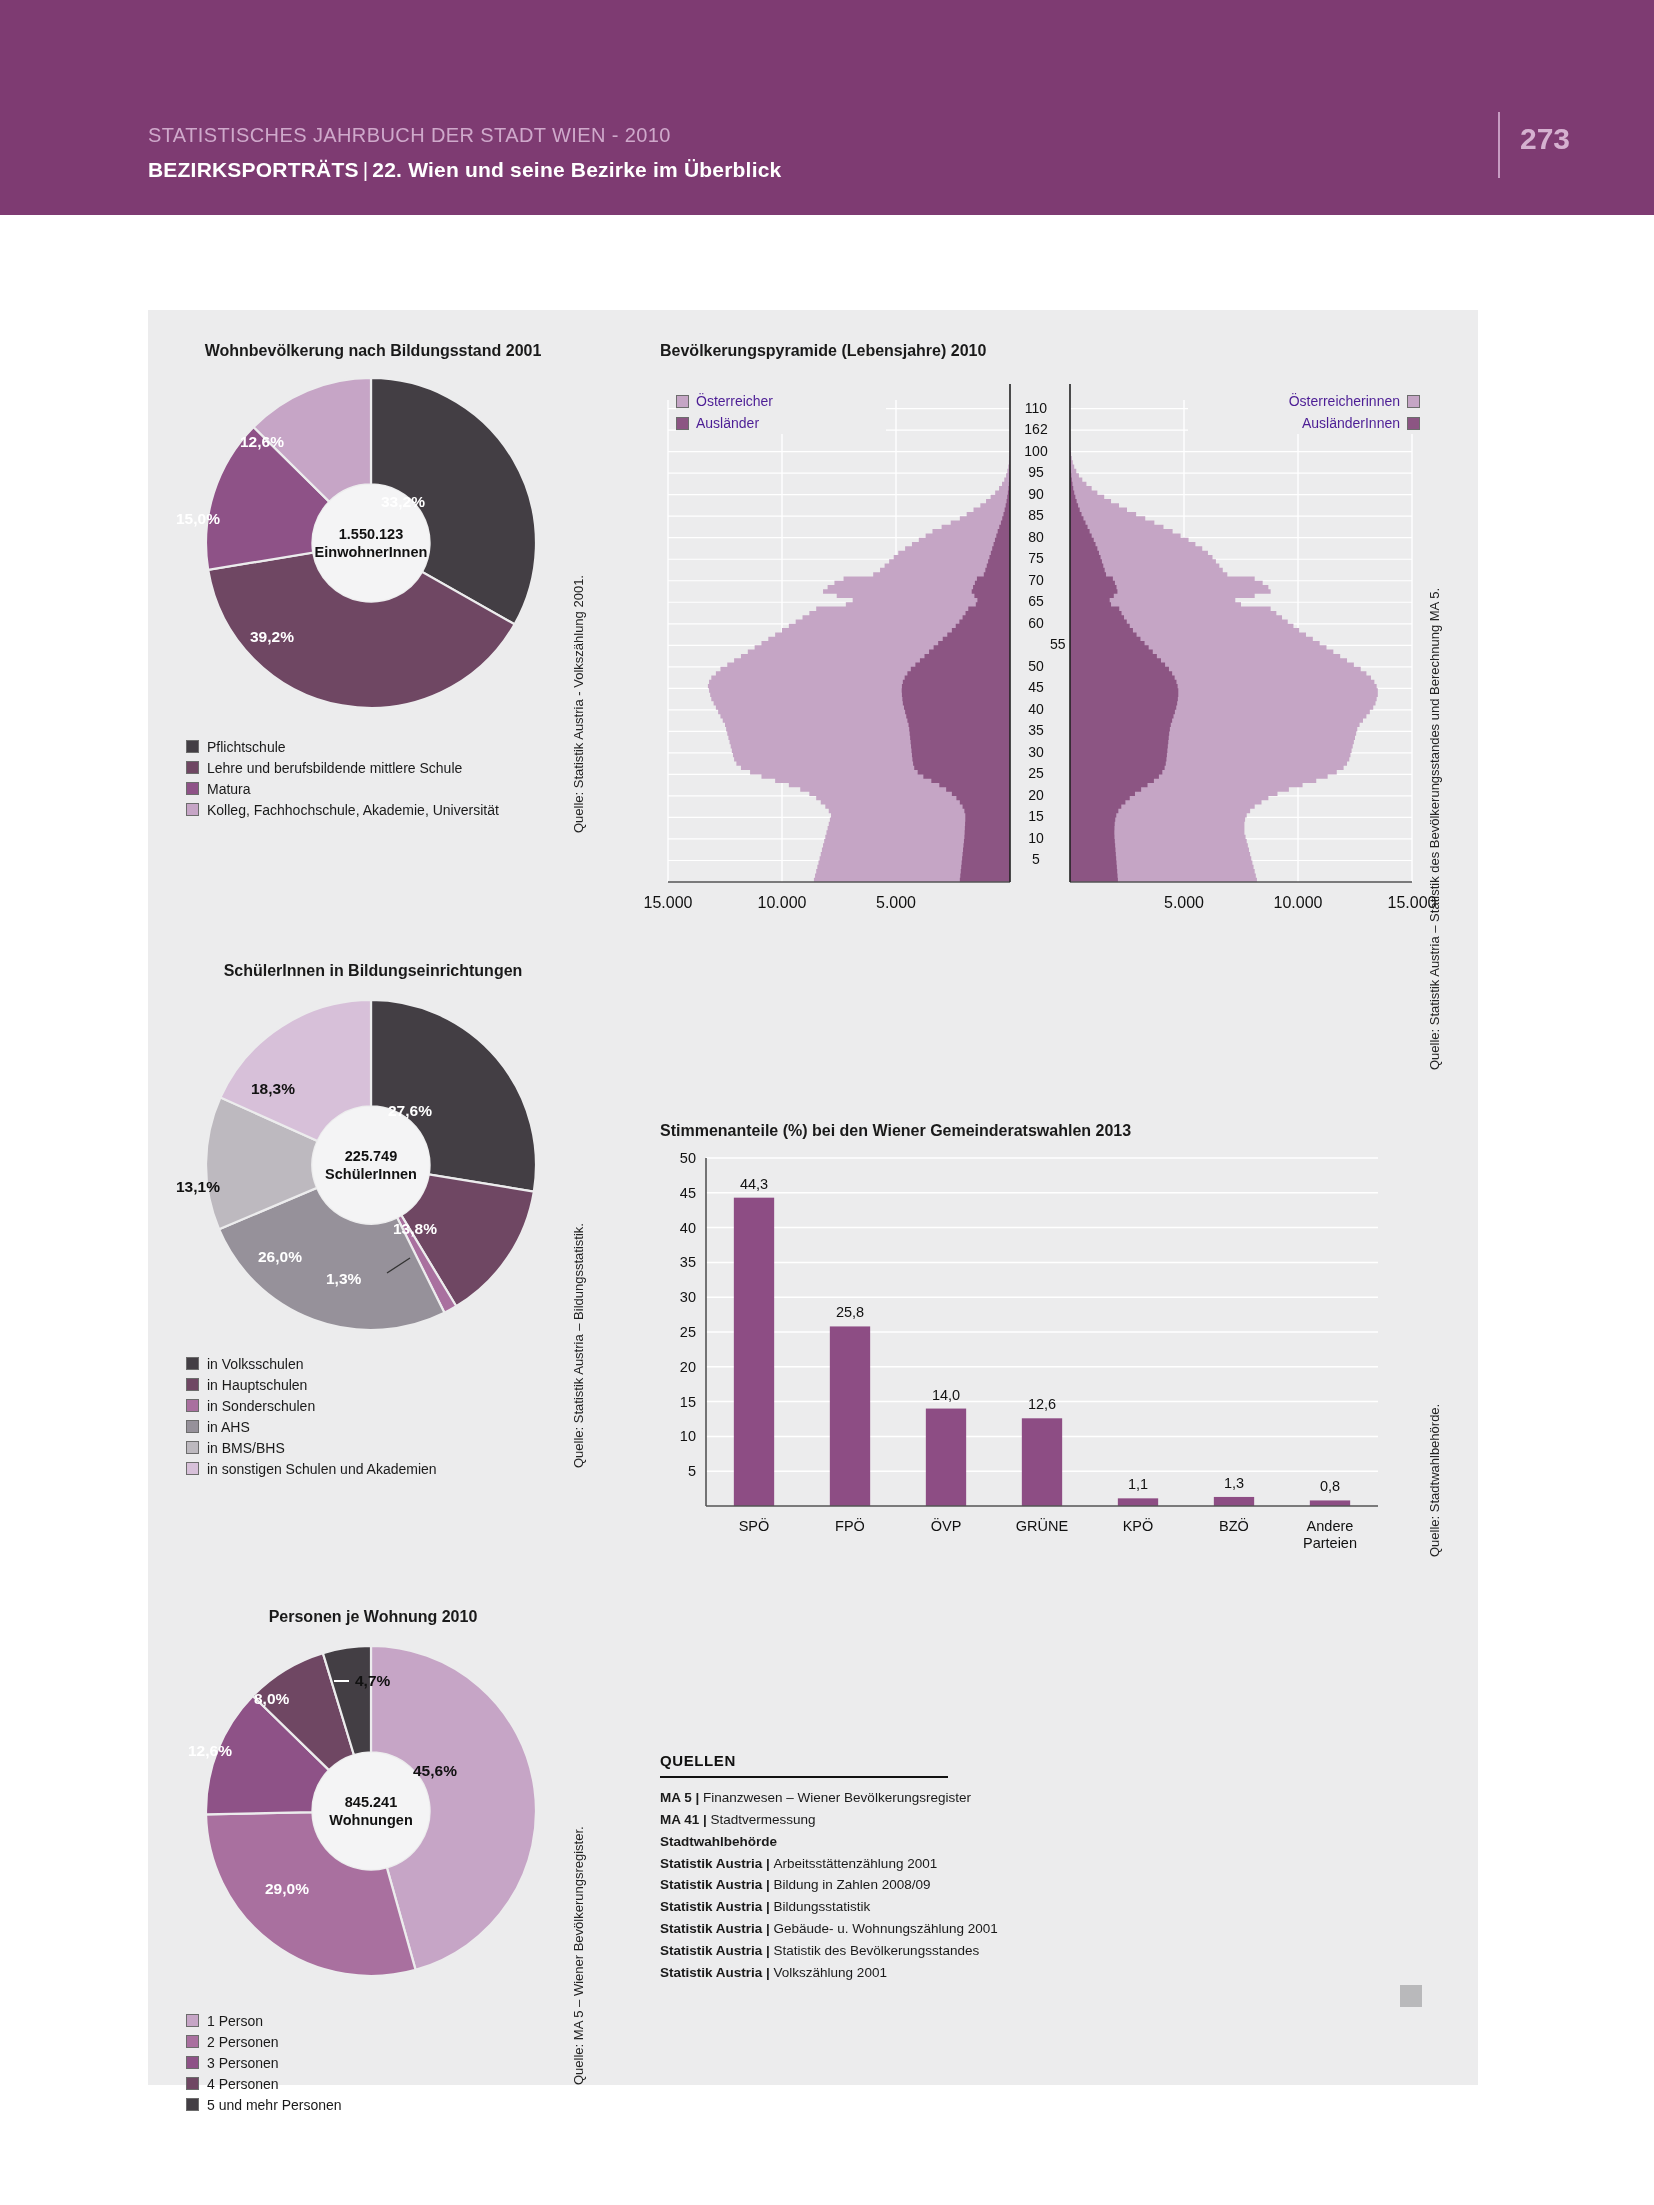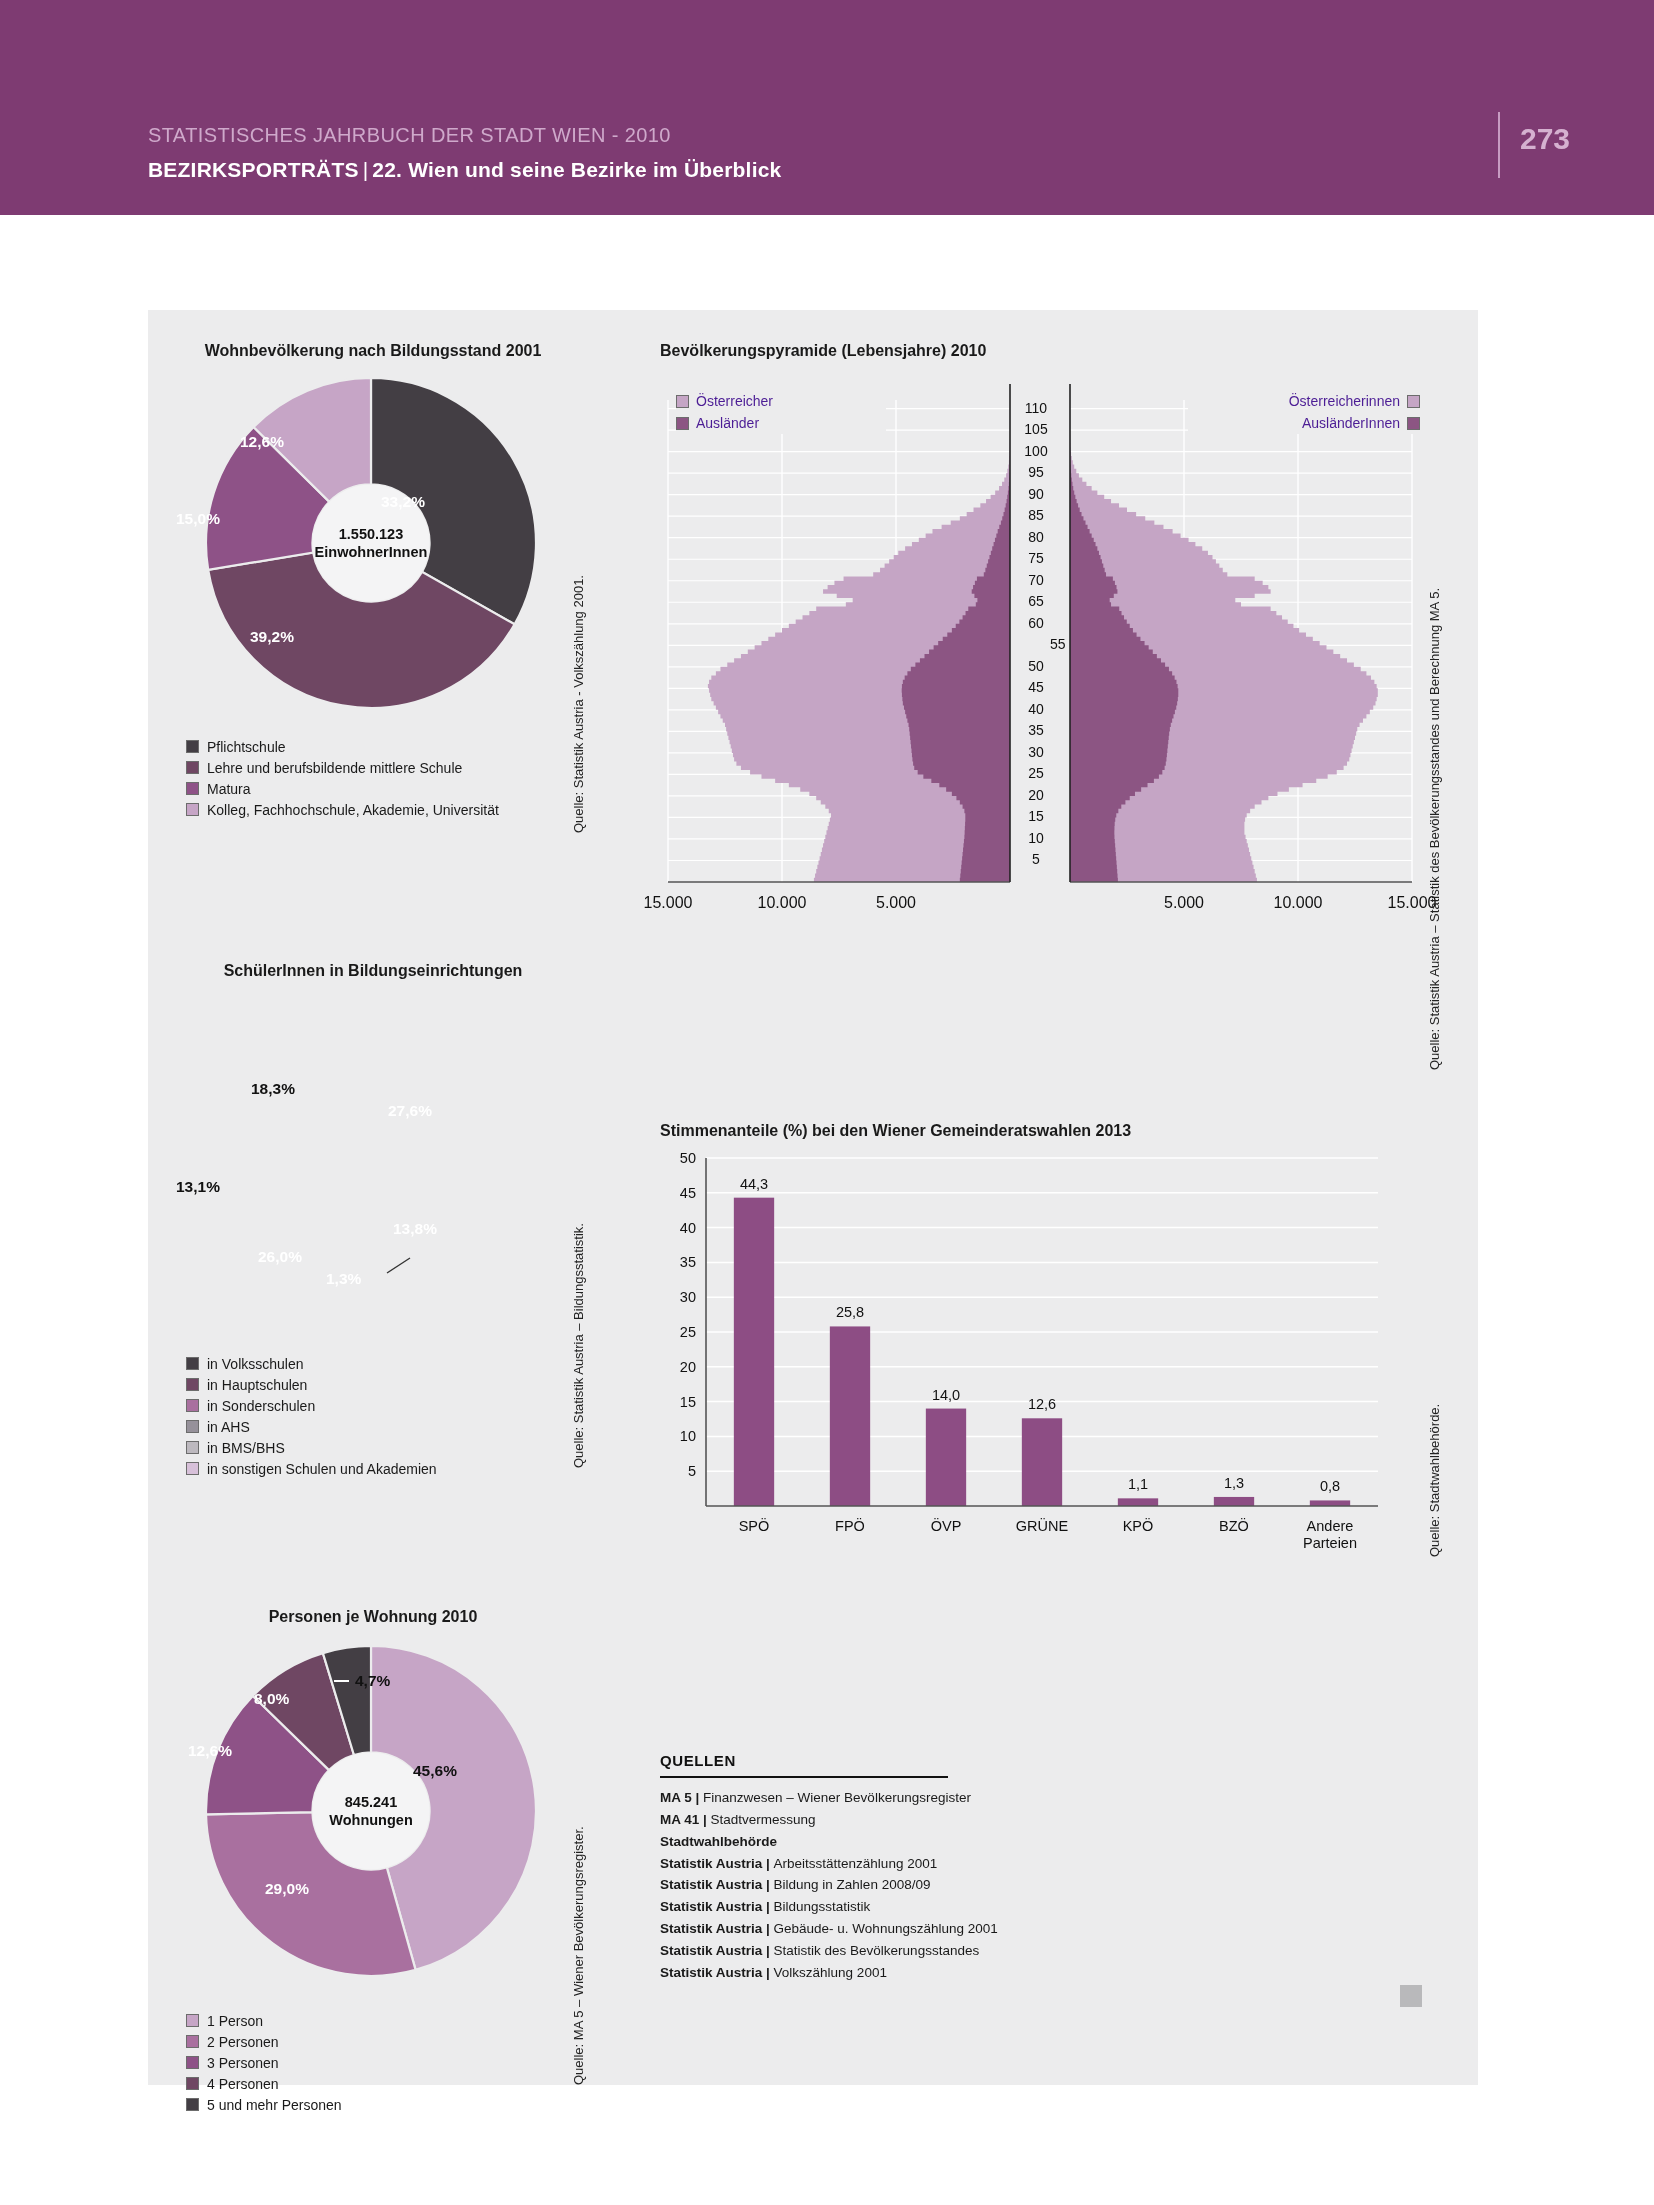--- a/index.html
+++ b/index.html
@@ -183,20 +183,37 @@
       <div class="legend-row">
         <span class="swatch" id="edu-sw-3" style="background: rgb(198, 165, 198);"></span>
         <span>Kolleg, Fachhochschule, Akademie, Universität</span>
       </div>
     </div>
 
     <div class="vsrc" style="left:438px; top:508px;">Quelle: Statistik Austria - Volkszählung 2001.</div>
 
     <div class="chart-title" style="left:15px; top:652px; width:420px; text-align:center;">SchülerInnen in Bildungseinrichtungen</div>
 
+    <div class="donut-wrap" style="left:58px; top:690px;">
+      <div class="donut" id="donut-pupils" style="width:330px;height:330px;">
+          <svg width="330" height="330" viewBox="0 0 330 330">
+            <path d="M 165 0 A 165 165 0 0 1 327.84942636042615 191.5530475478831 L 222.81154635795127 174.4263318794985 A 58.574999999999996 58.574999999999996 0 0 0 165 106.42500000000001 Z" fill="#433e44" stroke="#ececed" stroke-width="2.2"></path>
+            <path d="M 327.84942636042615 191.5530475478831 A 165 165 0 0 1 250.2499225748379 306.2708416517157 L 195.26372251406747 215.15114878635907 A 58.574999999999996 58.574999999999996 0 0 0 222.81154635795127 174.4263318794985 Z" fill="#6f4763" stroke="#ececed" stroke-width="2.2"></path>
+            <path d="M 250.2499225748379 306.2708416517157 A 165 165 0 0 1 238.4513754009718 312.7494346916614 L 191.075238267345 217.4510493155398 A 58.574999999999996 58.574999999999996 0 0 0 195.26372251406747 215.15114878635907 Z" fill="#a9709f" stroke="#ececed" stroke-width="2.2"></path>
+            <path d="M 238.4513754009718 312.7494346916614 A 165 165 0 0 1 13.034762876517703 229.2772643008692 L 111.05234082116378 187.81842882680857 A 58.574999999999996 58.574999999999996 0 0 0 191.075238267345 217.4510493155398 Z" fill="#96919a" stroke="#ececed" stroke-width="2.2"></path>
+            <path d="M 13.034762876517703 229.2772643008692 A 165 165 0 0 1 14.483439181846563 97.39996361335953 L 111.56662090955552 141.00198708274263 A 58.574999999999996 58.574999999999996 0 0 0 111.05234082116378 187.81842882680857 Z" fill="#bdb9bf" stroke="#ececed" stroke-width="2.2"></path>
+            <path d="M 14.483439181846563 97.39996361335953 A 165 165 0 0 1 164.99999999999997 0 L 165 106.42500000000001 A 58.574999999999996 58.574999999999996 0 0 0 111.56662090955552 141.00198708274263 Z" fill="#d7c0d9" stroke="#ececed" stroke-width="2.2"></path>
+            <circle cx="165" cy="165" r="58.574999999999996" fill="#f4f4f5"></circle>
+          </svg>
+        <div class="donut-center">
+          <div>225.749</div>
+          <div>SchülerInnen</div>
+        </div>
+      </div>
+    </div>
 
     <div class="slice-label lbl-light" style="left:240px; top:792px;">27,6%</div>
     <div class="slice-label lbl-light" style="left:245px; top:910px;">13,8%</div>
     <div class="slice-label lbl-light" style="left:178px; top:960px;">1,3%</div>
     <div class="slice-label lbl-light" style="left:110px; top:938px;">26,0%</div>
     <div class="slice-label lbl-dark" style="left:28px; top:868px;">13,1%</div>
     <div class="slice-label lbl-dark" style="left:103px; top:770px;">18,3%</div>
 
     <svg style="position:absolute;left:0;top:0;width:460px;height:1100px;pointer-events:none;overflow:visible;">
       <line x1="239" y1="963" x2="262" y2="948" stroke="#333" stroke-width="1.3"></line>
@@ -388,21 +405,21 @@
         <div class="pyr-axis-label" style="left: 862px; width: 52px; top: 326.304px; text-align: center; padding-left: 40px;">55</div>
         <div class="pyr-axis-label" style="left: 862px; width: 52px; top: 304.786px; text-align: center;">60</div>
         <div class="pyr-axis-label" style="left: 862px; width: 52px; top: 283.268px; text-align: center;">65</div>
         <div class="pyr-axis-label" style="left: 862px; width: 52px; top: 261.75px; text-align: center;">70</div>
         <div class="pyr-axis-label" style="left: 862px; width: 52px; top: 240.232px; text-align: center;">75</div>
         <div class="pyr-axis-label" style="left: 862px; width: 52px; top: 218.714px; text-align: center;">80</div>
         <div class="pyr-axis-label" style="left: 862px; width: 52px; top: 197.196px; text-align: center;">85</div>
         <div class="pyr-axis-label" style="left: 862px; width: 52px; top: 175.679px; text-align: center;">90</div>
         <div class="pyr-axis-label" style="left: 862px; width: 52px; top: 154.161px; text-align: center;">95</div>
         <div class="pyr-axis-label" style="left: 862px; width: 52px; top: 132.643px; text-align: center;">100</div>
-        <div class="pyr-axis-label" style="left: 862px; width: 52px; top: 111.125px; text-align: center;">105</div>
+        <div class="pyr-axis-label" style="left: 862px; width: 52px; top: 111.125px; text-align: center;">162</div>
         <div class="pyr-axis-label" style="left: 862px; width: 52px; top: 89.6071px; text-align: center;">110</div>
       </div>
     <div id="pyr-xticks">
         <div class="pyr-xtick" style="left: 520px; top: 584px;">15.000</div>
         <div class="pyr-xtick" style="left: 634px; top: 584px;">10.000</div>
         <div class="pyr-xtick" style="left: 748px; top: 584px;">5.000</div>
         <div class="pyr-xtick" style="left: 1036px; top: 584px;">5.000</div>
         <div class="pyr-xtick" style="left: 1150px; top: 584px;">10.000</div>
         <div class="pyr-xtick" style="left: 1264px; top: 584px;">15.000</div>
       </div>

